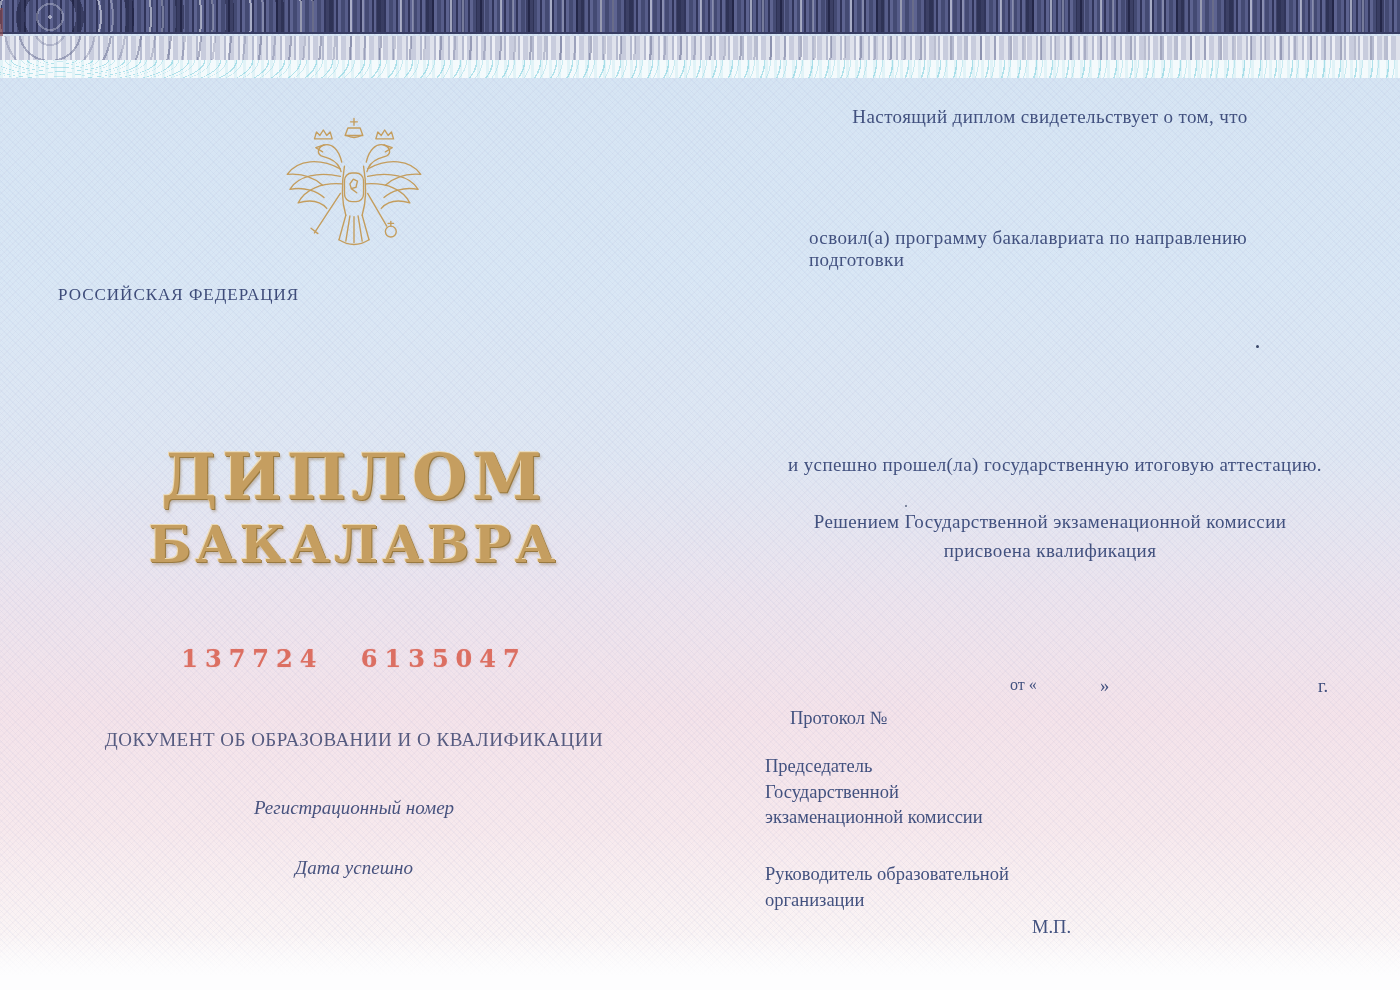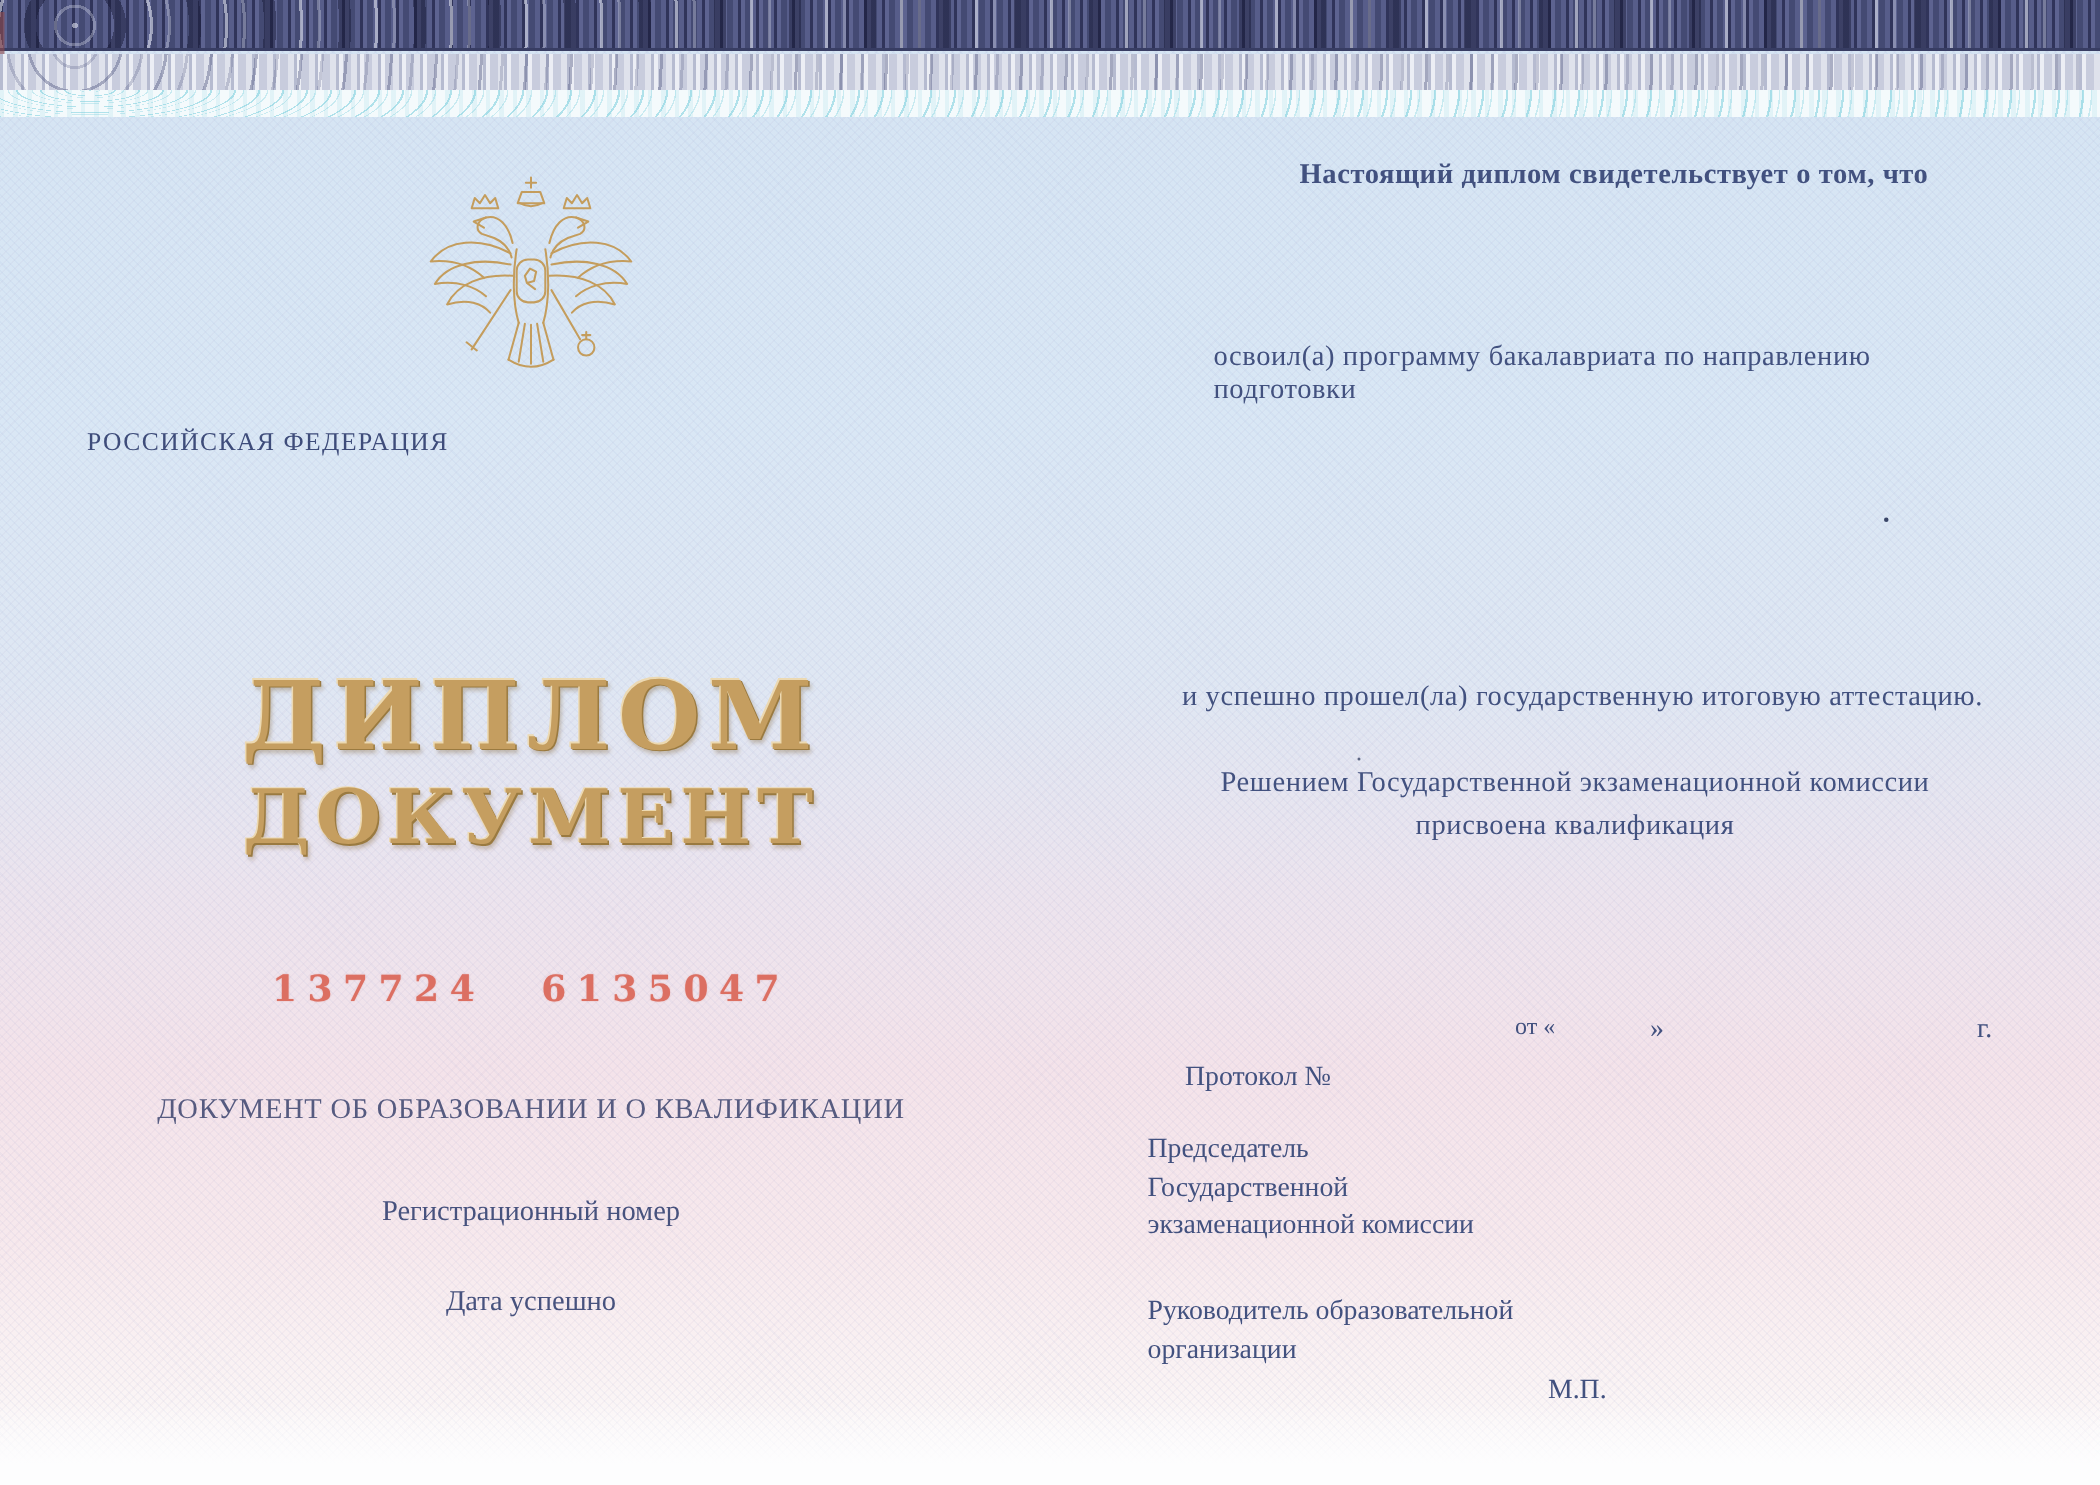--- a/index.html
+++ b/index.html
@@ -76,26 +76,26 @@
     font-family:"DejaVu Serif", serif; font-weight:700;
     font-size:24px; letter-spacing:7px; word-spacing:22px; color:#dc6f62;
     text-shadow:0 0 1px rgba(220,110,98,0.5);
   }
 
   .doc-type {
     position:absolute; top:729px; width:100%; text-align:center;
     font-size:19px; letter-spacing:0.5px; color:#565b80;
   }
 
-  .italic-label { font-size:19px; color:#47527e; width:100%; text-align:center; }
+  .italic-label { font-style:italic; font-size:19px; color:#47527e; width:100%; text-align:center; }
   .reg-label  { position:absolute; top:797px; }
   .date-label { position:absolute; top:857px; }
 
   
-  .statement   { top:106px; left:786px; width:580px;font-weight:bold; }
+  .statement   { top:106px; left:760px; width:580px; }
   .program     { top:227px; left:809px; width:520px; }
   .attestation { top:454px; left:788px; width:540px; }
   .commission1 { top:511px; left:760px; width:580px; }
   .commission2 { top:540px; left:760px; width:580px; }
 
   .protocol-label { top:676px; left:790px; font-size:18.5px;margin-top:32px; }
   .protocol-from  { top:676px; left:1010px; font-size:16px; }
   .protocol-close { top:676px; left:1100px; font-size:18.5px; }
   .protocol-year  { top:676px; left:1318px; font-size:18.5px; }
 
@@ -154,21 +154,21 @@
         <path d="M130,120 L158,168"></path>
         <circle cx="164" cy="176" r="8"></circle>
         <path d="M164,168 v-7 M160,164 h8"></path>
       </g>
     </svg>
 
     <div class="country">РОССИЙСКАЯ ФЕДЕРАЦИЯ</div>
 
     <div class="diploma-title">
       <span class="line1">ДИПЛОМ</span>
-      <span class="line2">ДОКУМЕНТ</span>
+      <span class="line2">БАКАЛАВРА</span>
     </div>
 
     <div class="serial">137724 6135047</div>
 
     <div class="doc-type">ДОКУМЕНТ ОБ ОБРАЗОВАНИИ И О КВАЛИФИКАЦИИ</div>
 
     <div class="italic-label reg-label">Регистрационный номер</div>
 
     <div class="italic-label date-label">Дата успешно</div>
   </div>

